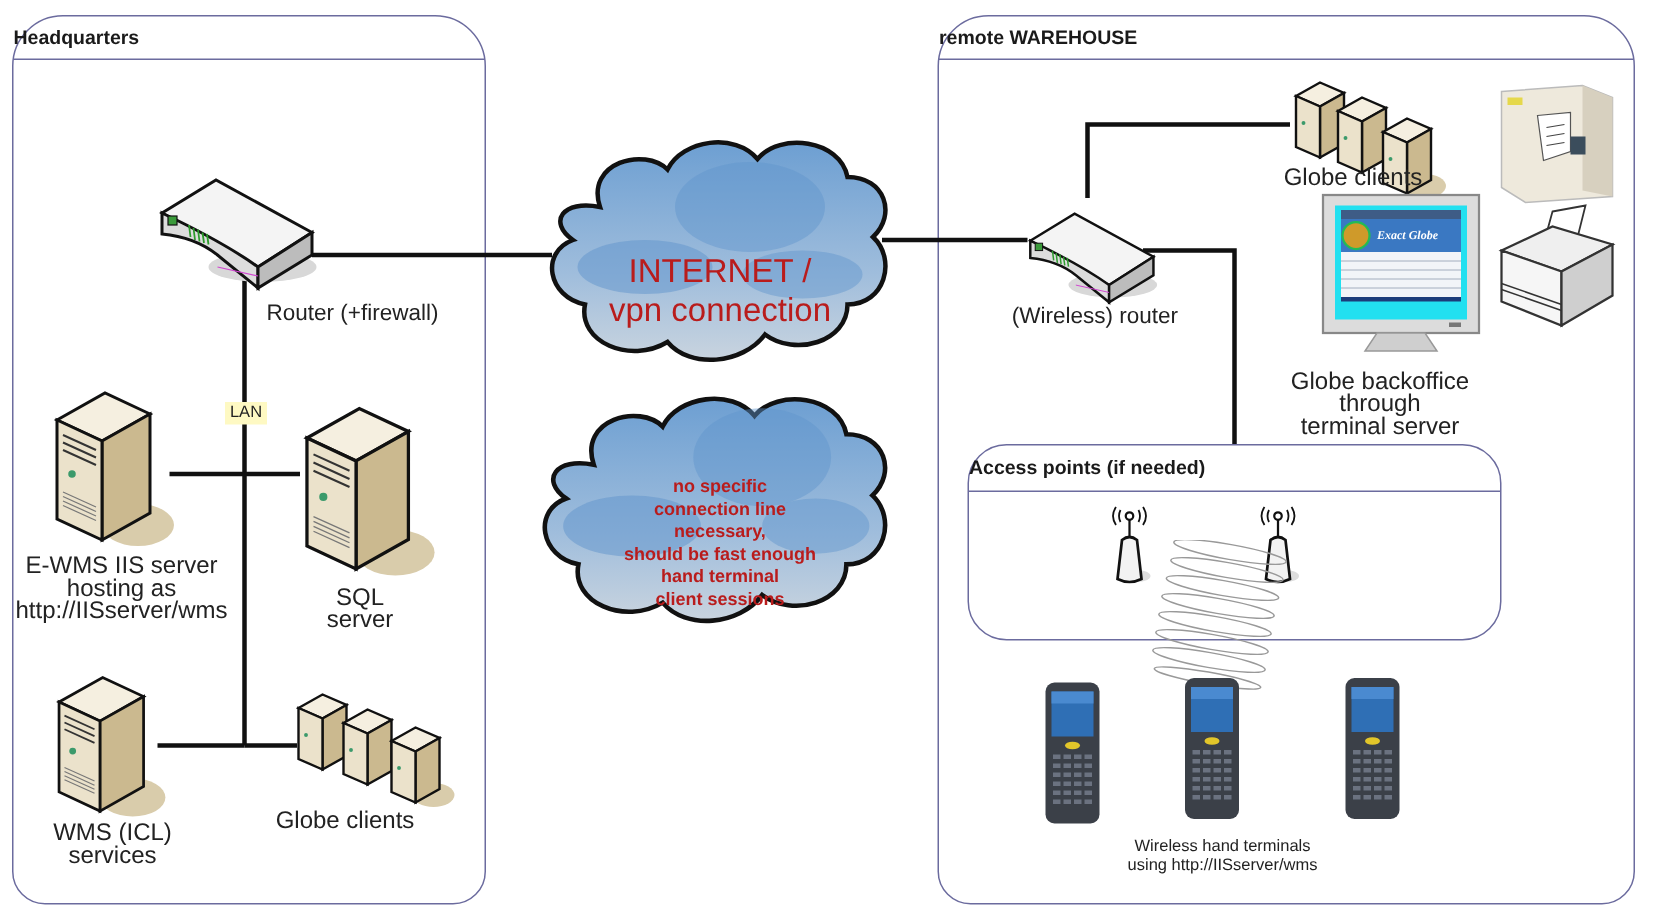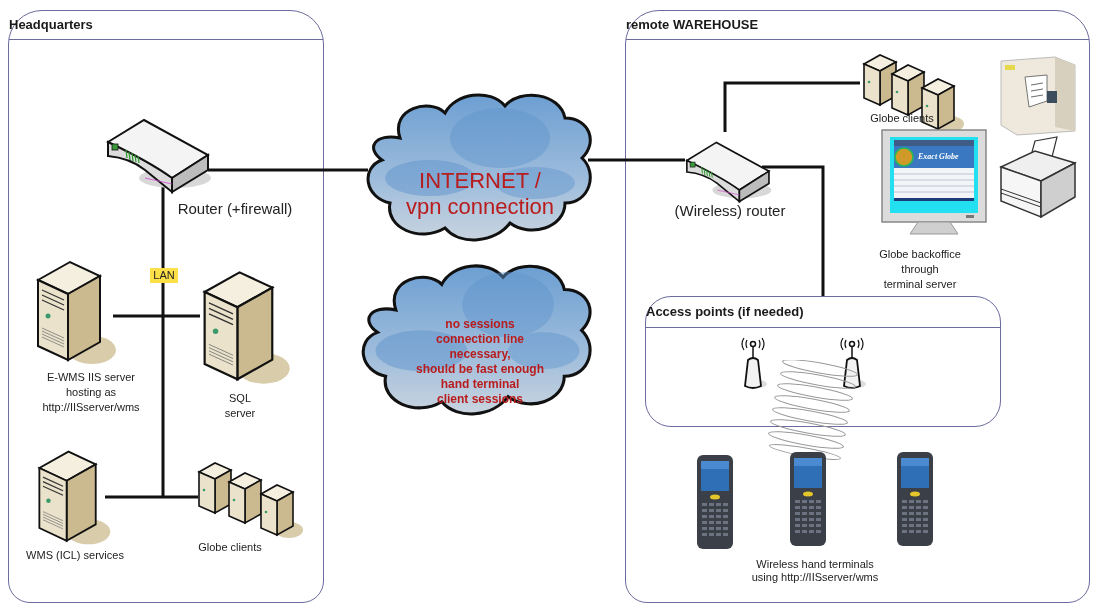--- a/index.html
+++ b/index.html
@@ -2,21 +2,21 @@
 <html><head>
   <meta charset="utf-8">
   <style>
     html, body { margin: 0; padding: 0; background: #ffffff; }
     body { width: 1104px; height: 611px; position: relative; overflow: hidden;
            font-family: "Liberation Sans", sans-serif; color: #1a1a1a; }
     .abs { position: absolute; }
     .panel { position: absolute; border: 1.5px solid #6b6b9e; border-radius: 34px 34px 22px 22px; box-sizing: border-box; }
     .panel-head { position: absolute; left: 0; right: 0; top: 0; height: 28px; border-bottom: 1.5px solid #6b6b9e;
                   text-align: left; font-weight: bold; font-size: 13px; line-height: 28px; }
-    .label { position: absolute; text-align: center; font-size: 11px; line-height: 15px; color: #222; }
+    .label { position: absolute; text-align: center; font-size: 16px; line-height: 15px; color: #222; }
     .label.big { font-size: 15px; line-height: 18px; }
     svg.lines { position: absolute; left: 0; top: 0; }
     .ctext { position: absolute; text-align: center; color: #b91c1c; margin-top: 36px; }
   </style>
 </head>
 <body>
 
 <div class="panel" style="left:8px;top:10px;width:316px;height:593px;">
   <div class="panel-head">Headquarters</div>
 </div>
@@ -50,41 +50,41 @@
   <g stroke="#2c9b2c" stroke-width="1.2">
       <line x1="26" y1="50" x2="27" y2="58"></line>
       <line x1="29" y1="52" x2="30" y2="60"></line>
       <line x1="32" y1="53" x2="33" y2="61"></line>
       <line x1="35" y1="55" x2="36" y2="62"></line>
       <line x1="38" y1="56" x2="39" y2="63"></line>
     </g>
   <line x1="45" y1="78" x2="72" y2="84" stroke="#d046d0" stroke-width="0.8"></line>
 </svg>
 <div class="label big" style="left:160px;top:200px;width:150px;">Router (+firewall)</div>
-<div class="label" style="left:150px;top:268px;width:28px;background:#fde047;font-size:11px;">LAN</div>
+<div class="label" style="left:150px;top:268px;width:28px;background:#fef9c3;font-size:11px;">LAN</div>
 
 <svg class="abs" style="left:30px;top:258px" width="90" height="110" viewBox="0 0 90 110">
   <ellipse cx="62" cy="92" rx="24" ry="14" fill="#d9ccab"></ellipse>
   <path d="M8 22 L40 4 L70 18 L38 36 Z" fill="#f5efe0" stroke="#111" stroke-width="2"></path>
   <path d="M38 36 L70 18 L70 84 L38 102 Z" fill="#cbb98f" stroke="#111" stroke-width="2"></path>
   <path d="M8 22 L38 36 L38 102 L8 88 Z" fill="#ebe2cb" stroke="#111" stroke-width="2"></path>
   <g stroke="#333" stroke-width="1.3">
       <line x1="12" y1="32" x2="34" y2="42"></line>
       <line x1="12" y1="37" x2="34" y2="47"></line>
       <line x1="12" y1="42" x2="34" y2="52"></line>
     </g>
   <circle cx="18" cy="58" r="2.5" fill="#3b9a6b"></circle>
   <g stroke="#777" stroke-width="0.8">
       <line x1="12" y1="70" x2="34" y2="80"></line>
       <line x1="12" y1="73" x2="34" y2="83"></line>
       <line x1="12" y1="76" x2="34" y2="86"></line>
       <line x1="12" y1="79" x2="34" y2="89"></line>
     </g>
 </svg>
-<div class="label" style="left:16px;top:370px;width:150px;">
+<div class="label" style="left:6px;top:370px;width:150px;">
   <div>E-WMS IIS server</div>
   <div>hosting as</div>
   <div>http://IISserver/wms</div>
 </div>
 
 <svg class="abs" style="left:195px;top:268px" width="100" height="120" viewBox="0 0 90 110">
   <ellipse cx="62" cy="92" rx="24" ry="14" fill="#d9ccab"></ellipse>
   <path d="M8 22 L40 4 L70 18 L38 36 Z" fill="#f5efe0" stroke="#111" stroke-width="2"></path>
   <path d="M38 36 L70 18 L70 84 L38 102 Z" fill="#cbb98f" stroke="#111" stroke-width="2"></path>
   <path d="M8 22 L38 36 L38 102 L8 88 Z" fill="#ebe2cb" stroke="#111" stroke-width="2"></path>
@@ -167,21 +167,21 @@
   <div>vpn connection</div>
 </div>
 
 <svg class="abs" style="left:355px;top:258px" width="245" height="165" viewBox="0 0 240 160">
   <path d="M40 50 C30 20 70 10 85 25 C95 5 130 0 145 18 C160 0 200 5 205 30 C230 30 238 55 222 70 C238 85 230 115 205 115 C205 140 170 150 150 135 C135 155 100 158 85 140 C60 155 25 140 30 115 C5 110 0 80 22 72 C5 60 15 45 40 50 Z" fill="url(#cg)" stroke="#111" stroke-width="3"></path>
   <ellipse cx="150" cy="45" rx="45" ry="32" fill="#5f94cc" opacity="0.45"></ellipse>
   <ellipse cx="65" cy="90" rx="45" ry="20" fill="#5f94cc" opacity="0.5"></ellipse>
   <ellipse cx="185" cy="90" rx="35" ry="18" fill="#5f94cc" opacity="0.45"></ellipse>
 </svg>
 <div class="ctext" style="left:380px;top:281px;width:200px;font-size:12px;line-height:15px;font-weight:bold;">
-  <div>no sessions</div>
+  <div>no specific</div>
   <div>connection line</div>
   <div>necessary,</div>
   <div>should be fast enough</div>
   <div>hand terminal</div>
   <div>client sessions</div>
 </div>
 
 <svg class="abs" style="left:680px;top:126px" width="95" height="78" viewBox="0 0 115 95">
   <ellipse cx="75" cy="78" rx="36" ry="10" fill="#d8d8d8"></ellipse>
   <path d="M8 42 L44 20 L108 55 L72 78 Z" fill="#f4f4f4" stroke="#111" stroke-width="2"></path>

